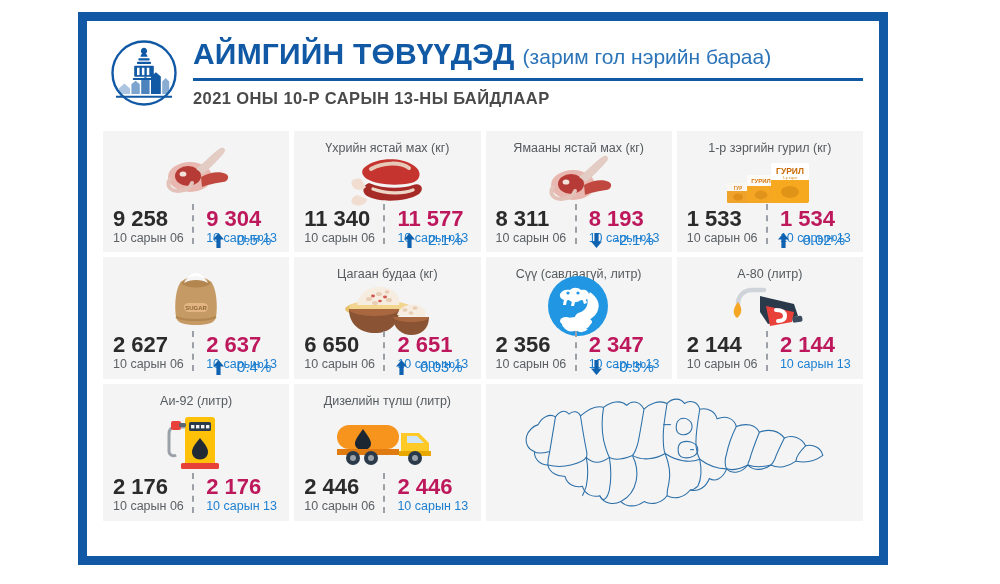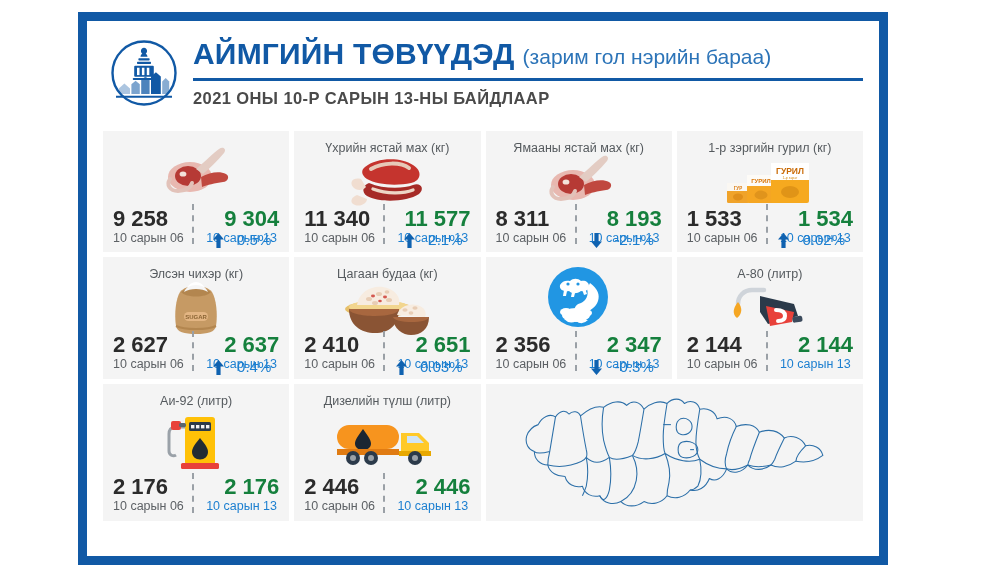--- a/index.html
+++ b/index.html
@@ -74,21 +74,21 @@
   .arrow{width:11px;height:15px;display:block;}
 
   .values{display:flex;align-items:flex-end;position:relative;padding-top:2px;}
   .vcol{flex:1 1 50%;}
   .vcol.left{padding-right:8px;}
   .vcol.right{padding-left:12px;}
   .vnum{font-size:22px;font-weight:bold;line-height:1.05;white-space:nowrap;}
   .vdate{font-size:12.5px;line-height:1.25;margin-top:1px;white-space:nowrap;}
   .old .vnum{color:#2b2b2b;}
   .old .vdate{color:#5d6165;}
-  .new .vnum{color:#15803d;text-align:right;}
+  .new .vnum{color:#be185d;}
   .new .vdate{color:#1C7FD0;}
   .vsep{
     position:absolute;left:50%;bottom:2px;width:0;height:40px;
     border-left:2px dashed #9aa0a6;transform:translateX(-4px);
   }
 
   
   .map-cell{
     grid-column:3 / span 2;
     background:#f4f4f4;
@@ -273,21 +273,20 @@
                   </svg>
                 <span>0.02%</span>
               </div>
               <div class="vnum">1 534</div>
               <div class="vdate">10 сарын 13</div>
             </div>
           </div>
         </div>
 
         <div class="card">
-          <div class="card-title">Элсэн чихэр (кг)</div>
           <div class="art">
             <svg width="80" height="66" viewBox="0 0 80 66" aria-hidden="true">
               <path d="M24 18 C30 10 50 10 56 18 C60 24 62 40 60 52 C59 58 52 60 40 60 C28 60 21 58 20 52 C18 40 20 24 24 18 Z" fill="#c69a64"></path>
               <path d="M25 18 C32 12 48 12 55 18 C50 24 30 24 25 18 Z" fill="#b3864f"></path>
               <path d="M28 18 C32 8 48 8 52 18 C46 14 34 14 28 18 Z" fill="#f6f6f6"></path>
               <path d="M31 14 C35 6 45 6 49 14 C44 10 36 10 31 14 Z" fill="#ffffff"></path>
               <rect x="28" y="38" width="24" height="9" rx="4.5" fill="#e3b583"></rect>
               <text x="40" y="44.6" font-size="6" fill="#8a6434" text-anchor="middle" font-family="'Liberation Sans',sans-serif" font-weight="bold">SUGAR</text>
               <path d="M20 52 C28 56 52 56 60 52" fill="none" stroke="#b3864f" stroke-width="2"></path>
             </svg>
@@ -338,37 +337,38 @@
                   <ellipse cx="80" cy="33" rx="2.6" ry="1.8"></ellipse>
                 <ellipse cx="76" cy="38" rx="2.4" ry="1.7"></ellipse>
               </g>
               <path d="M58 42 C58 54 68 60 76 60 C86 60 94 54 94 42 Z" fill="#8a5434"></path>
               <path d="M58 42 C58 45 68 47 76 47 C86 47 94 45 94 42 Z" fill="#a8673f"></path>
             </svg>
           </div>
           <div class="values">
             <div class="vsep"></div>
             <div class="vcol left old">
-              <div class="vnum">2 410</div>
+              <div class="vnum">6 650</div>
               <div class="vdate">10 сарын 06</div>
             </div>
             <div class="vcol right new">
               <div class="delta">
                 <svg class="arrow" viewBox="0 0 11 15" aria-hidden="true">
                     <path d="M5.5 0 L11 6.4 H7.6 V15 H3.4 V6.4 H0 Z" fill="#0F62B0"></path>
                   </svg>
                 <span>0.03%</span>
               </div>
               <div class="vnum">2 651</div>
               <div class="vdate">10 сарын 13</div>
             </div>
           </div>
         </div>
 
         <div class="card">
+          <div class="card-title">Сүү (савлаагүй, литр)</div>
           <div class="art">
             <svg width="74" height="70" viewBox="0 0 74 70" aria-hidden="true">
               <circle cx="36" cy="34" r="30" fill="#2196E3"></circle>
               <g fill="#ffffff">
                 <path d="M18 22 C20 18 24 17 28 18 C31 15 36 15 39 18 C43 17 47 19 47 23 C47 27 43 29 39 28 C35 31 30 31 27 28 C22 29 17 27 18 22 Z"></path>
                 <path d="M22 27 L21 33 L24 33 L25 28 Z"></path>
                 <path d="M30 29 L29 34 L32 34 L33 30 Z"></path>
                 <path d="M40 26 L42 32 L45 31 L43 25 Z"></path>
                 <circle cx="26" cy="21" r="1.6" fill="#2196E3"></circle>
                 <circle cx="36" cy="21" r="1.6" fill="#2196E3"></circle>

